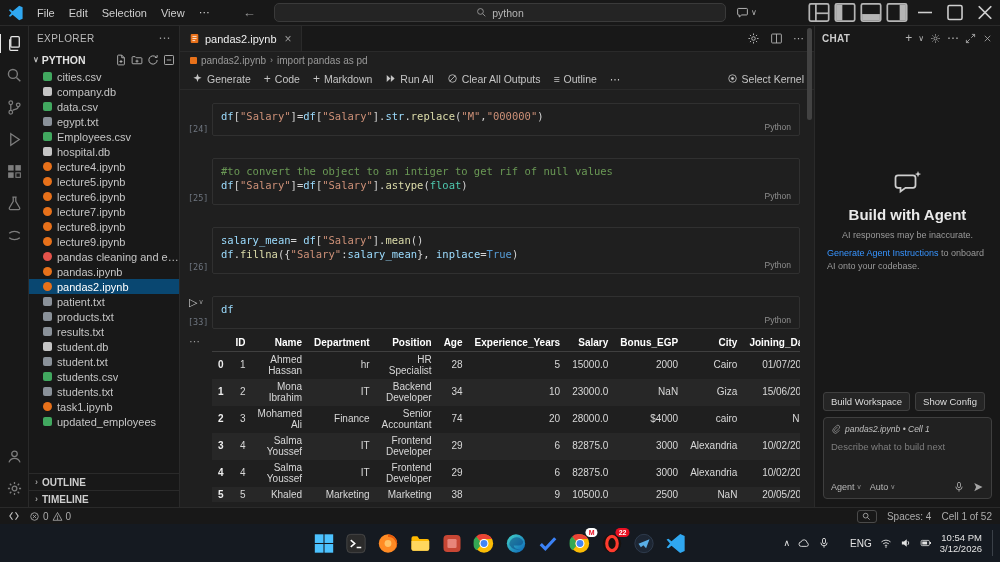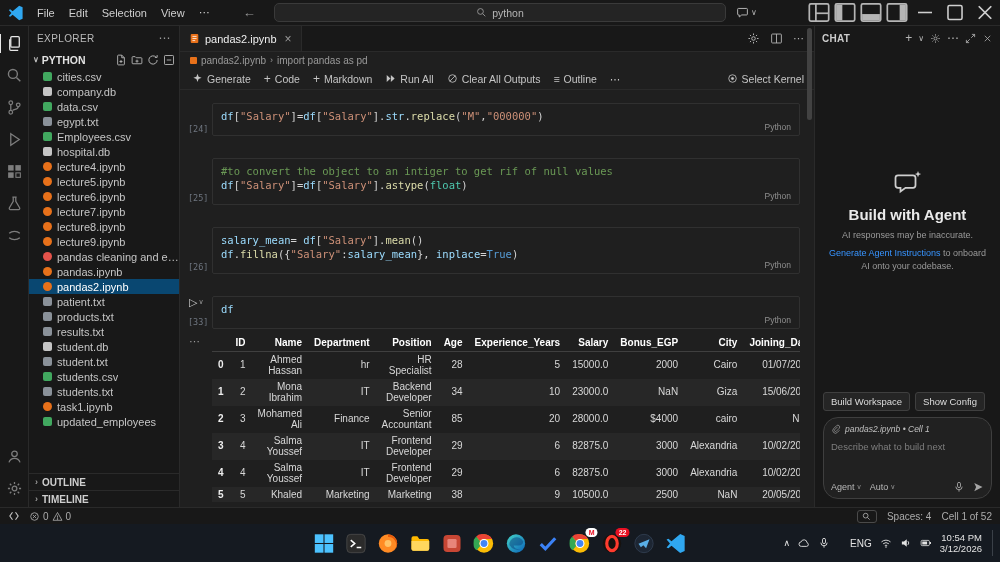--- a/index.html
+++ b/index.html
@@ -120,31 +120,31 @@
 
   
   .chat { width:186px; background:#181818; border-left:1px solid #2a2a2a; display:flex;
           flex-direction:column; flex:none; min-height:0; }
   .chat-head { height:24px; display:flex; align-items:center; padding:0 7px; gap:6px; flex:none; }
   .chat-title { font-size:10px; font-weight:bold; color:#cccccc; letter-spacing:.3px; }
   .chat-hicons { margin-left:auto; display:flex; align-items:center; gap:6px; color:#b5b5b5; }
   .chat-hicons .ic { width:11px; height:11px; }
   .chat-hicons .txt { font-size:12px; }
   .chat-body { flex:1; display:flex; flex-direction:column; align-items:center; justify-content:center;
-               text-align:center; padding:0 12px; gap:7px; }
+               padding:0 12px; gap:7px; }
   .chat-bubble { width:30px; height:30px; color:#cfcfcf; }
   .chat-heading { font-size:15px; font-weight:600; color:#eaeaea; }
   .chat-sub { font-size:9px; color:#9a9a9a; }
   .chat-link-line { font-size:9px; color:#9a9a9a; line-height:13px; }
   .chat-link { color:#3794ff; }
   .chat-suggest-label { font-size:8.5px; color:#8f8f8f; letter-spacing:.5px; padding:2px 8px 4px; flex:none; }
   .chat-actions { display:flex; gap:5px; padding:0 8px 6px; flex:none; }
   .chat-actionbtn { background:#252525; border:1px solid #3f3f3f; border-radius:3px;
                     font-size:9.5px; color:#dddddd; padding:3px 7px; white-space:nowrap; }
-  .chat-input { margin:0 8px 8px; border:1px solid #3f3f3f; border-radius:15px; background:#212121;
+  .chat-input { margin:0 8px 8px; border:1px solid #3f3f3f; border-radius:4px; background:#212121;
                 padding:6px 7px 5px; flex:none; display:flex; flex-direction:column; height:82px; }
   .ci-context { display:flex; align-items:center; gap:4px; font-size:8.5px; color:#c0c0c0; font-style:italic; }
   .ci-context .ic { width:10px; height:10px; color:#9a9a9a; }
   .ci-placeholder { font-size:9.5px; color:#7e7e7e; margin-top:7px; font-style:normal; }
   .ci-controls { margin-top:auto; display:flex; align-items:center; gap:8px; font-size:9px; color:#b9b9b9; }
   .ci-chip { display:flex; align-items:center; gap:2px; }
   .ci-chip .chev { font-size:7px; color:#8f8f8f; }
   .ci-right { margin-left:auto; display:flex; align-items:center; gap:7px; color:#a5a5a5; }
   .ci-right .ic { width:12px; height:12px; }
 
@@ -662,21 +662,21 @@
                     <td>NaN</td>
                     <td>Giza</td>
                     <td>15/06/2015</td>
                   </tr>
                   <tr>
                     <td>2</td>
                     <td>3</td>
                     <td>Mohamed Ali</td>
                     <td>Finance</td>
                     <td>Senior Accountant</td>
-                    <td>85</td>
+                    <td>74</td>
                     <td>20</td>
                     <td>28000.0</td>
                     <td>$4000</td>
                     <td>cairo</td>
                     <td>NaN</td>
                   </tr>
                   <tr>
                     <td>3</td>
                     <td>4</td>
                     <td>Salma Youssef</td>

